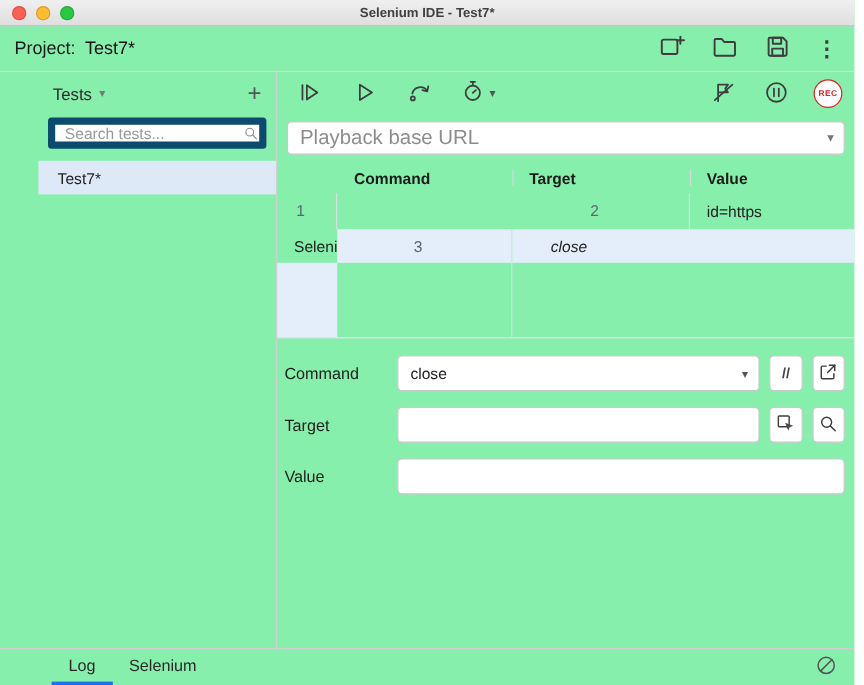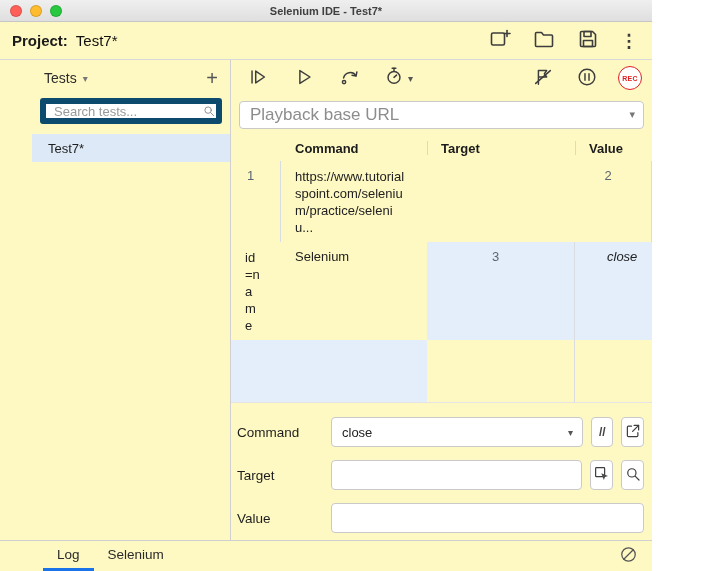--- a/index.html
+++ b/index.html
@@ -1,29 +1,29 @@
 <!DOCTYPE html>
 <html><head>
 <meta charset="utf-8">
 <style>
   * { margin:0; padding:0; box-sizing:border-box; font-family:"Liberation Sans", sans-serif; }
   html,body { width:720px; height:571px; }
   body { background:#fff; color:#1b1b1b; overflow:hidden; }
-  .window { width:652px; height:571px; display:flex; flex-direction:column; background:#fef9c3; }
+  .window { width:712px; height:571px; display:flex; flex-direction:column; background:#86efac; }
 
   
   .titlebar { flex:0 0 22px; background:linear-gradient(#efefef,#dfdfdf); border-bottom:1px solid #c6c6c6; position:relative; display:flex; align-items:center; }
   .lights { display:flex; gap:8px; margin-left:10px; z-index:1; }
   .light { width:12px; height:12px; border-radius:50%; border:0.5px solid rgba(0,0,0,.15); }
   .light.red{background:#ff5f57;} .light.yellow{background:#febc2e;} .light.green{background:#28c840;}
   .titlebar .title { position:absolute; left:0; right:0; text-align:center; font-size:11px; font-weight:700; color:#404040; }
 
   
   .project-header { flex:0 0 38px; display:flex; align-items:center; padding:0 12px; border-bottom:1px solid #d8d8d8; }
-  .plabel { font-size:15px; font-weight:700; margin-right:8px; }
+  .plabel { font-size:15px; font-weight:400; margin-right:8px; }
   .pname  { font-size:15px; color:#111; }
   .header-actions { margin-left:auto; display:flex; align-items:center; gap:16px; }
   .icon-btn { background:none; border:none; cursor:pointer; display:flex; align-items:center; justify-content:center; padding:2px; }
   svg.ic { stroke:#3d3d3d; fill:none; stroke-width:1.6; stroke-linecap:round; stroke-linejoin:round; }
   .menu-dots { font-size:18px; font-weight:700; color:#3d3d3d; line-height:1; }
 
   .bodyarea { flex:1; display:flex; min-height:0;margin-left:32px; }
 
   
   .sidebar { flex:0 0 199px; border-right:1px solid #d0d0d0; display:flex; flex-direction:column; }
@@ -220,25 +220,24 @@
         </div>
       </div>
 
       <div class="grid">
         <div class="gh"></div>
         <div class="gh">Command</div>
         <div class="gh sep">Target</div>
         <div class="gh sep">Value</div>
 
         <div class="cell num">1</div>
-        <div class="cell tgt">https://www.tutorialspoint.com/selenium/practice/seleniu...</div>
         <div class="cell"></div>
 
         <div class="cell num">2</div>
-        <div class="cell tgt">id=name</div>
+        <div class="cell tgt">id=https</div>
         <div class="cell">Selenium</div>
 
         <div class="cell num sel">3</div>
         <div class="cell cmd sel">close</div>
         <div class="cell tgt sel"></div>
         <div class="cell sel"></div>
 
         <div class="filler"></div>
         <div></div>
           <div></div>

